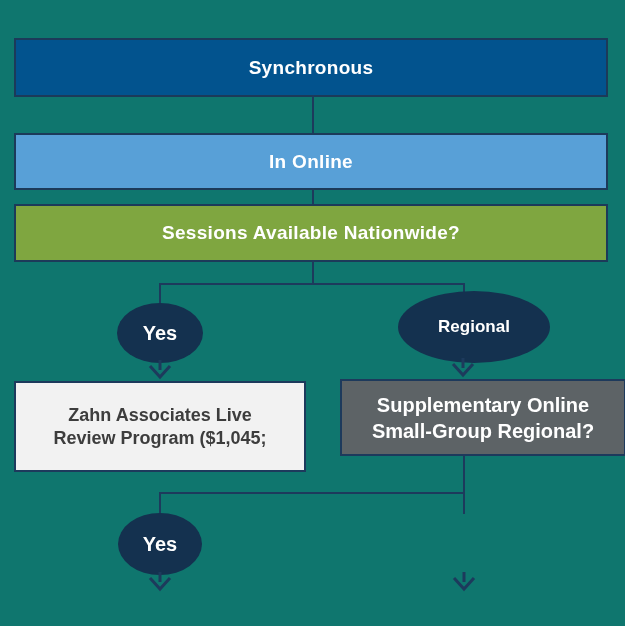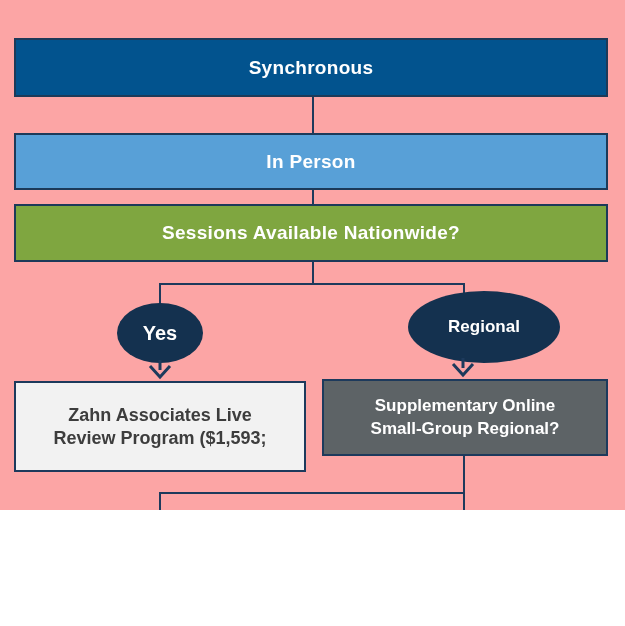--- a/index.html
+++ b/index.html
@@ -1,60 +1,60 @@
 <!DOCTYPE html>
 <html><head>
 <meta charset="utf-8">
 <style>
   html,body{margin:0;padding:0;background:#ffffff;}
   .canvas{
-    position:relative;width:625px;height:510px;background:#fca5a5;overflow:hidden;
+    position:relative;width:625px;height:626px;background:#0f766e;overflow:hidden;
     font-family:"Liberation Sans",sans-serif;
   }
   .bar{
     position:absolute;left:14px;width:590px;
     border:2px solid #1c3a59;display:flex;align-items:center;justify-content:center;
     color:#ffffff;font-size:19px;font-weight:700;letter-spacing:.3px;text-align:center;
   }
   .bar1{top:38px;height:55px;background:#02538e;}
   .bar2{top:133px;height:53px;background:#58a0d7;}
   .bar3{top:204px;height:54px;background:#7fa640;text-align:center;}
   .vline{position:absolute;width:2px;background:#1d3a5c;}
   .hline{position:absolute;height:2px;background:#1d3a5c;}
   .ellipse{
     position:absolute;background:#14314f;border-radius:50%;
     display:flex;align-items:center;justify-content:center;
     color:#ffffff;font-weight:600;text-align:center;
   }
   .ell-yes-top{left:117px;top:303px;width:86px;height:60px;font-size:20px;}
-  .ell-regional{left:408px;top:291px;width:152px;height:72px;font-size:17px;line-height:1.18;}
+  .ell-regional{left:398px;top:291px;width:152px;height:72px;font-size:17px;line-height:1.18;}
   .ell-yes-bottom{left:118px;top:513px;width:84px;height:62px;font-size:20px;}
   .ell-no{left:423px;top:513px;width:82px;height:62px;font-size:20px;}
   .box{
     position:absolute;border:2px solid #1d3a5c;
     display:flex;flex-direction:column;align-items:center;justify-content:center;
     text-align:center;font-weight:600;
   }
   .box-zahn{left:14px;top:381px;width:288px;height:87px;background:#f2f2f2;color:#3d3d3d;font-size:18px;line-height:1.27;}
-  .box-supp{left:322px;top:379px;width:282px;height:73px;background:#5d6366;color:#ffffff;font-size:17px;line-height:1.3;text-align:center;}
+  .box-supp{left:340px;top:379px;width:282px;height:73px;background:#5d6366;color:#ffffff;font-size:20px;line-height:1.3;text-align:center;}
   .arrow{position:absolute;width:28px;height:20px;}
   .arrow svg{display:block;}
 </style>
 </head>
 <body>
 
 <div class="canvas">
 
   <div class="bar bar1">
     <span>Synchronous</span>
   </div>
   <div class="vline" style="left:312px;top:95px;height:38px;"></div>
 
   <div class="bar bar2">
-    <span>In Person</span>
+    <span>In Online</span>
   </div>
   <div class="vline" style="left:312px;top:188px;height:16px;"></div>
 
   <div class="bar bar3">
     <span>Sessions Available Nationwide?</span>
   </div>
 
   <div class="vline" style="left:312px;top:260px;height:23px;"></div>
   <div class="hline" style="left:159px;top:283px;width:306px;"></div>
   <div class="vline" style="left:159px;top:283px;height:22px;"></div>
@@ -77,21 +77,21 @@
   </div>
   <div class="arrow" style="left:449px;top:358px;">
     <svg width="28" height="20" viewBox="0 0 28 20">
         <line x1="14" y1="0" x2="14" y2="10" stroke="#1d3a5c" stroke-width="3"></line>
         <polyline points="4,6 14,17 24,6" fill="none" stroke="#1d3a5c" stroke-width="3"></polyline>
       </svg>
   </div>
 
   <div class="box box-zahn">
     <div>Zahn Associates Live</div>
-    <div>Review Program ($1,593;</div>
+    <div>Review Program ($1,045;</div>
   </div>
   <div class="box box-supp">
     <div>Supplementary Online</div>
     <div>Small-Group Regional?</div>
   </div>
 
   <div class="vline" style="left:463px;top:454px;height:39px;"></div>
   <div class="hline" style="left:159px;top:492px;width:306px;"></div>
   <div class="vline" style="left:159px;top:492px;height:22px;"></div>
   <div class="vline" style="left:463px;top:492px;height:22px;"></div>

